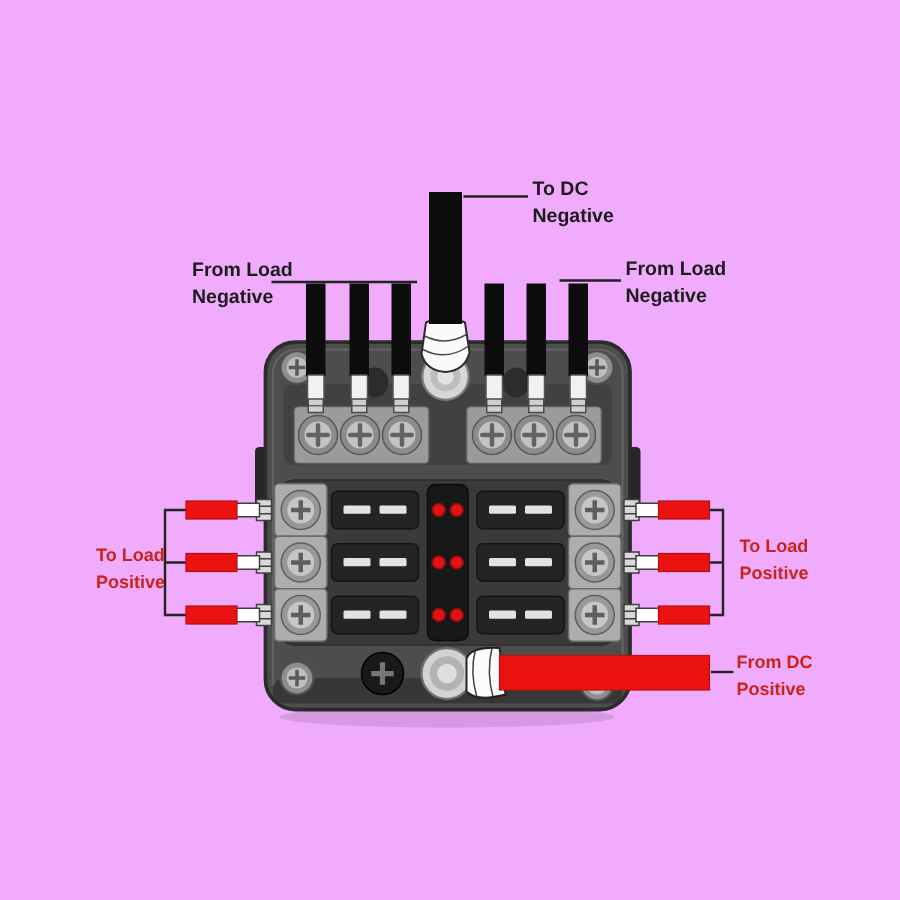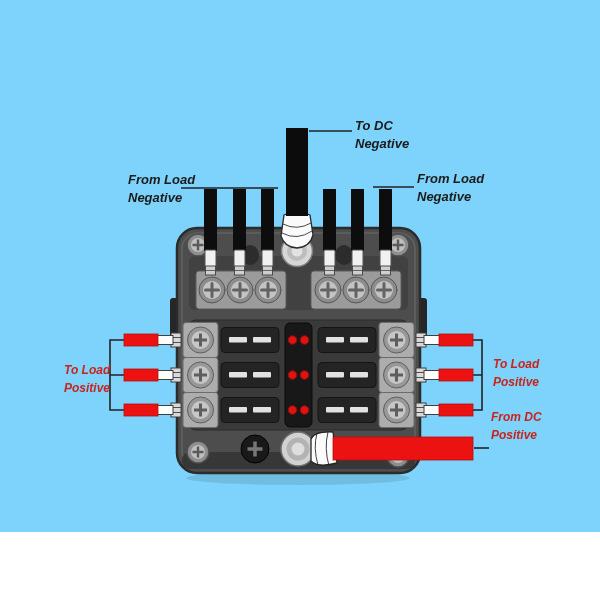--- a/index.html
+++ b/index.html
@@ -3,23 +3,22 @@
 <meta charset="utf-8">
 <style>
   :root{
     --wire-red:#ec1212;
     --label-red:#c9241c;
     --label-black:#1b1b1b;
     --leader:#222222;
   }
   html,body{margin:0;padding:0;background:#fff;}
   .canvas{
-    position:relative;width:600px;height:532px;background:#7dd3fc;overflow:hidden;
+    position:relative;width:600px;height:600px;background:#f0abfc;overflow:hidden;
     font-family:"Liberation Sans", sans-serif;
-    font-style:italic;
   }
   .canvas svg{position:absolute;left:0;top:0;}
   .label{position:absolute;font-weight:bold;white-space:nowrap;line-height:18px;}
   .label-black{color:var(--label-black);font-size:13px;}
   .label-red{color:var(--label-red);font-size:12px;}
   .leader{stroke:var(--leader);stroke-width:1.6;fill:none;}
   .wire-red{fill:var(--wire-red);stroke:#b50f0f;stroke-width:0.8;}
 </style>
 </head>
 <body>
@@ -299,18 +298,18 @@
   <div class="label label-red" style="left:64px;top:361px">
     <div>To Load</div>
     <div>Positive</div>
   </div>
 
   <div class="label label-red" style="left:493px;top:355px">
     <div>To Load</div>
     <div>Positive</div>
   </div>
 
-  <div class="label label-red" style="left:491px;top:408px">
+  <div class="label label-red" style="left:491px;top:432px">
     <div>From DC</div>
     <div>Positive</div>
   </div>
 
 </div>
 
 </body></html>

